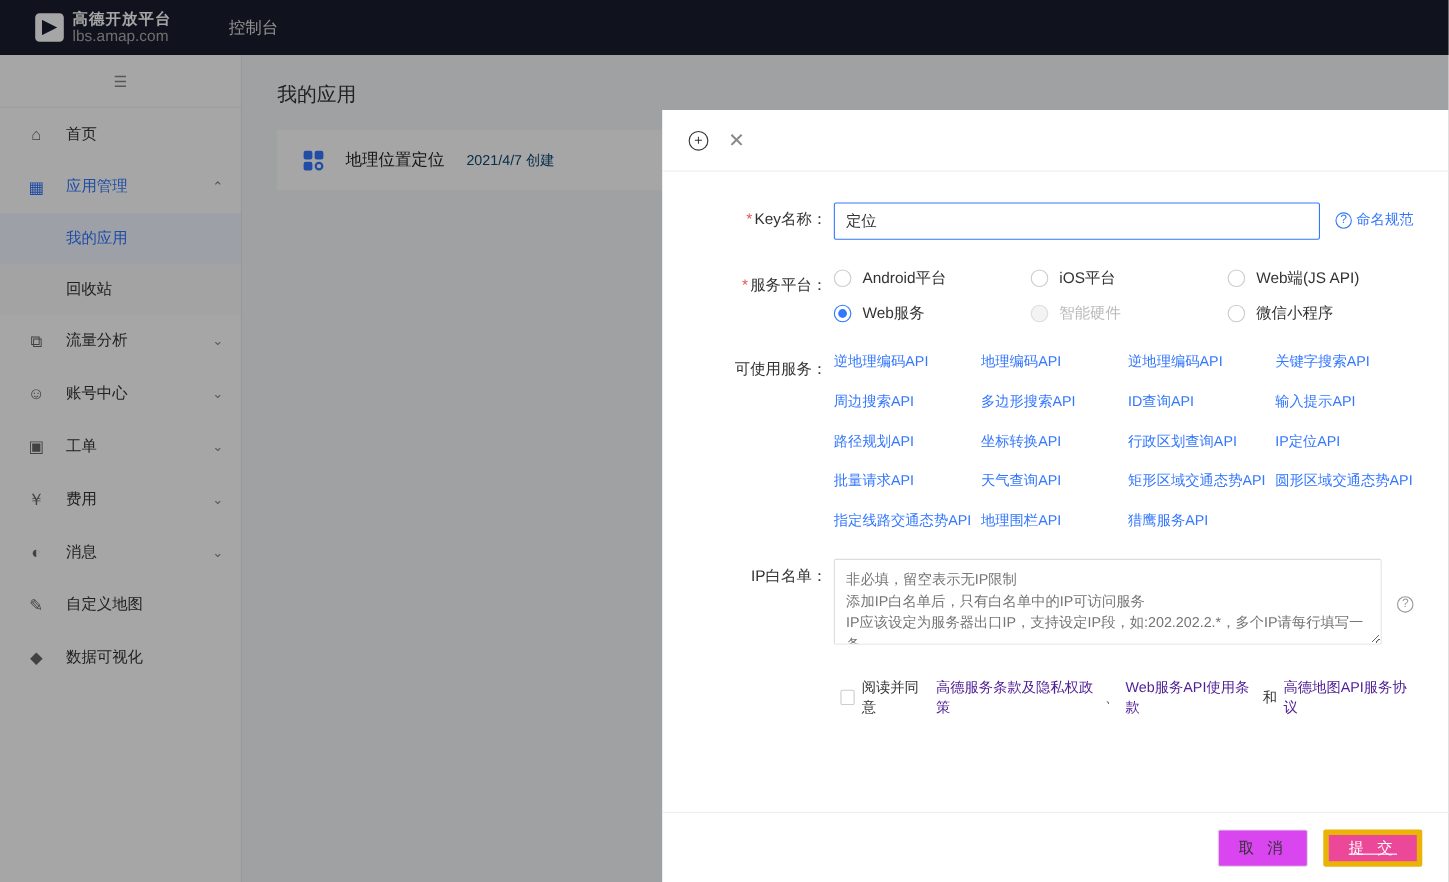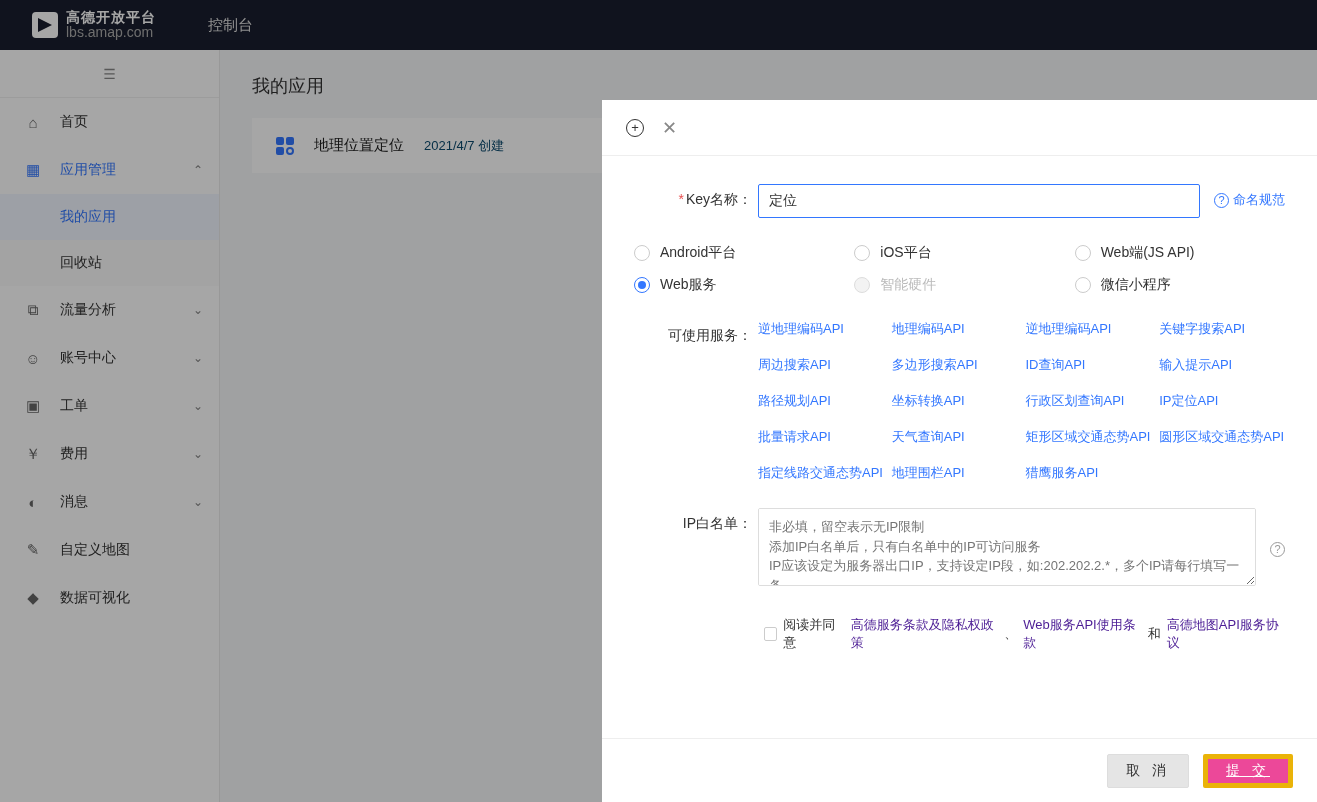--- a/index.html
+++ b/index.html
@@ -311,21 +311,21 @@
   }
   .btn {
     height: 34px;
     padding: 0 18px;
     border-radius:2px;
     font-size:14px;
     cursor:pointer;
     letter-spacing: 4px;
     display:inline-flex; align-items:center;
   }
-  .btn-default { background:#e5e5e5; border:1px solid #ddd; color:#333; }
+  .btn-default { background:#d946ef; border:1px solid #ddd; color:#333; }
   .btn-primary { background:#ec4899; border:5px solid #eab308; color:#fff;text-decoration:underline; }
 </style>
 </head>
 <body>
 
 <div class="topbar">
   <div class="logo">
     <div class="logo-mark"></div>
     <div class="logo-text">
       <span class="logo-title">高德开放平台</span>
@@ -425,20 +425,23 @@
       <div class="form-content">
         <input class="text-input" value="定位" style="">
         <span class="help-link">
           <span class="q-circle">?</span>
           <span>命名规范</span>
         </span>
       </div>
     </div>
 
     <div class="form-row">
+      <div class="form-label">
+        <span class="req">*</span><span>服务平台：</span>
+      </div>
       <div class="form-content">
         <div class="radio-grid" id="radio-grid">
             <div class="radio-opt ">
               <span class="radio-dot"></span>
               <span>Android平台</span>
             </div>
             <div class="radio-opt ">
               <span class="radio-dot"></span>
               <span>iOS平台</span>
             </div>

